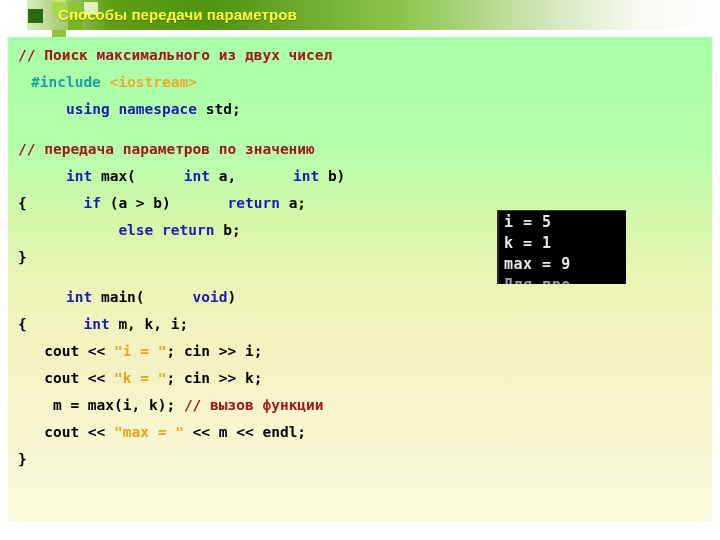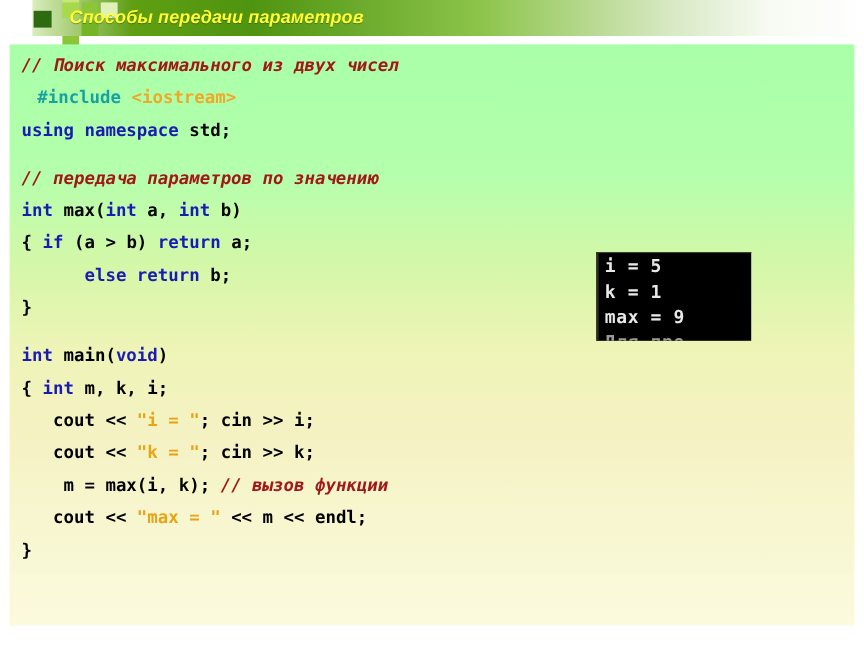--- a/index.html
+++ b/index.html
@@ -53,21 +53,20 @@
     left: 58px;
     top: 3px;
     height: 24px;
     line-height: 24px;
     font-size: 15px;
     font-weight: bold;
     color: #ffff33;
     letter-spacing: 0.1px;
     white-space: nowrap;
     text-shadow: 0 1px 0 rgba(0,0,0,0.30);
-    font-style: italic;
   }
 
   
   #content-panel {
     position: absolute;
     left: 8px;
     top: 37px;
     width: 704px;
     height: 484px;
     background: linear-gradient(to bottom,
@@ -88,24 +87,24 @@
     font-family: "DejaVu Sans Mono", "Liberation Mono", monospace;
     font-size: 14.5px;
     font-weight: bold;
     line-height: 27px;
     white-space: pre;
     color: #000000;
   }
   .code-line { height: 27px; white-space: pre; }
   .blank-line { height: 13px; }
 
-  .t-comment  { color: #a01818; font-style: italic; }
+  .t-comment  { color: #a01818; }
   .t-pre      { color: #17a2a2; margin-left: 13px; }
   .t-header   { color: #f0a828; text-align: right; }
-  .t-kw       { color: #1a1ab4; }
+  .t-kw       { color: #1a1ab4; margin-left: 48px; }
   .t-str      { color: #e8a317; }
   .t-plain    { color: #000000; }
 
   
   #console-box {
     position: absolute;
     left: 489px;
     top: 173px;
     width: 129px;
     height: 74px;

